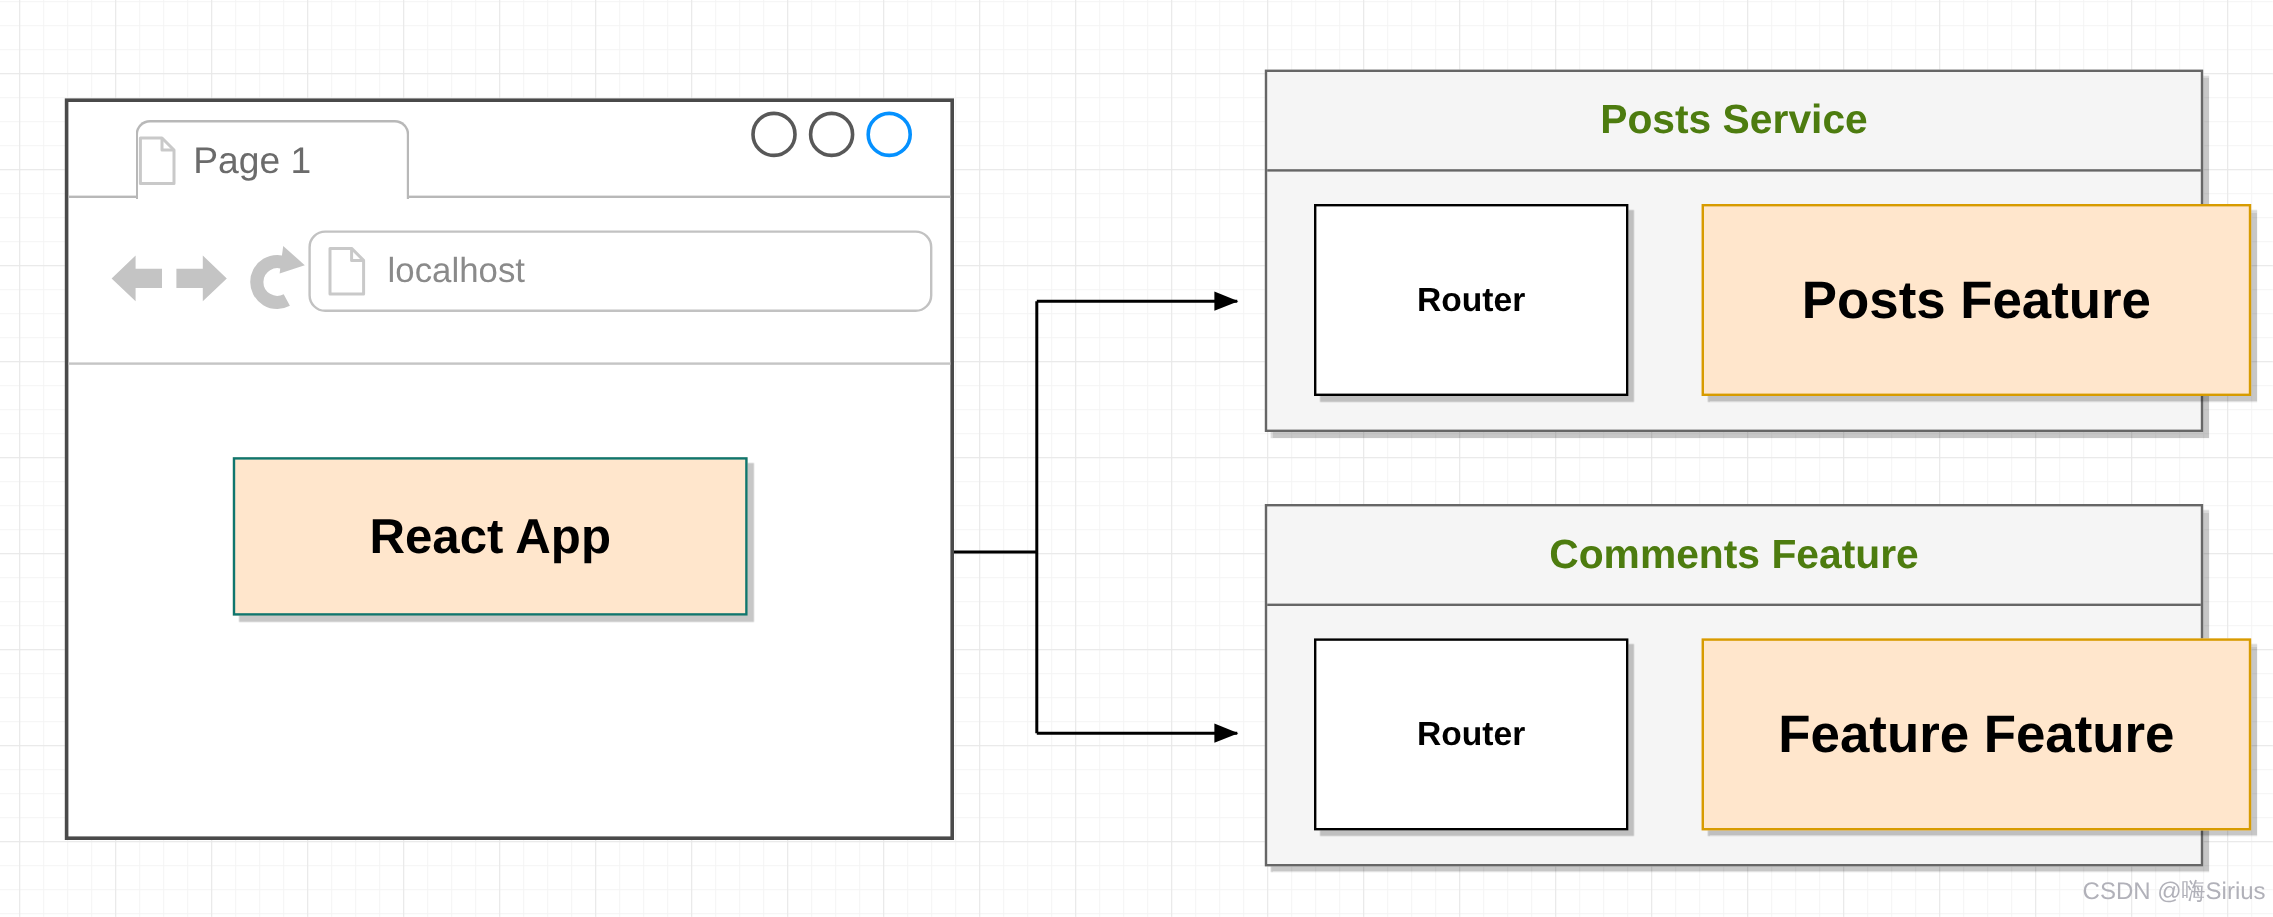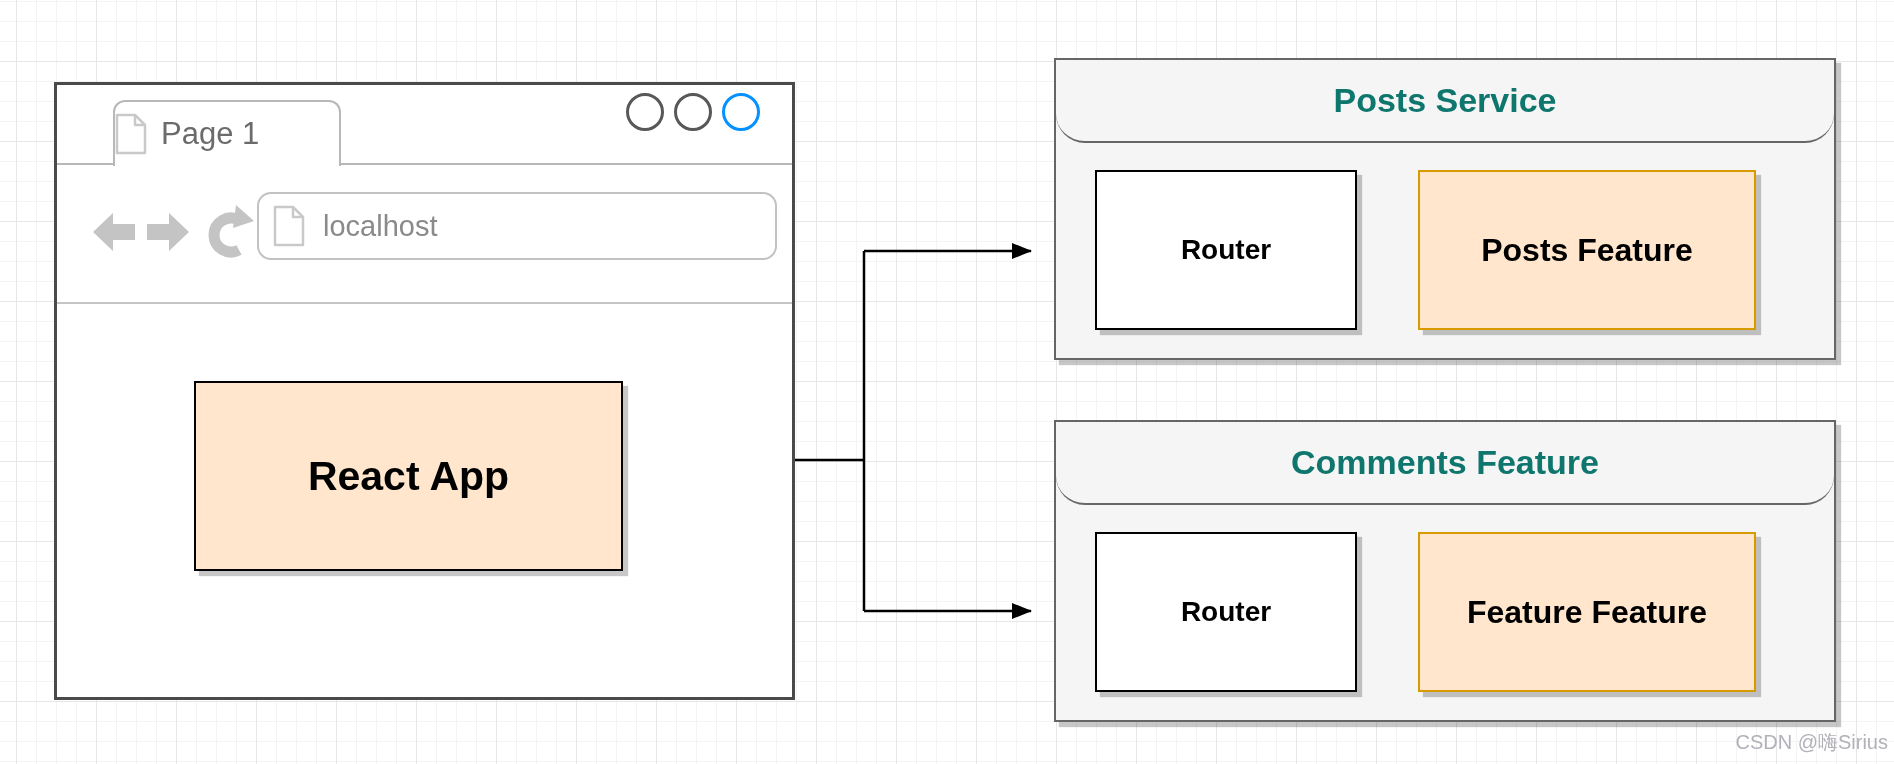--- a/index.html
+++ b/index.html
@@ -45,41 +45,41 @@
   .addr-text{font-size:29px;color:#8a8a8a;}
   .toolbar-divider{position:absolute;left:0;right:0;top:217px;height:2px;background:#c5c5c5;}
 
   
   .shadowed{box-shadow:5px 5px 1px rgba(0,0,0,0.22);}
   .node{
     position:absolute;box-sizing:border-box;display:flex;align-items:center;justify-content:center;
     text-align:center;font-weight:bold;color:#000;
   }
   .react-app{
-    left:194px;top:381px;width:429px;height:190px;
-    background:#ffe6cc;border:2px solid #000000;font-size:41px;z-index:3;
+    left:194px;top:381px;width:429px;height:132px;
+    background:#ffe6cc;border:2px solid #0f766e;font-size:41px;z-index:3;
   }
   .panel{
     position:absolute;width:782px;box-sizing:border-box;
     background:#f5f5f5;border:2px solid #666666;
   }
   .panel.posts{left:1054px;top:58px;height:302px;}
   .panel.comments{left:1054px;top:420px;height:302px;}
   .panel-header{
     height:81px;border-bottom:2px solid #666666;
     display:flex;align-items:center;justify-content:center;
-    font-size:34px;font-weight:bold;color:#0f766e;border-radius:29px;
+    font-size:34px;font-weight:bold;color:#4d7c0f;
   }
   .router{
     left:39px;top:110px;width:262px;height:160px;
     background:#ffffff;border:2px solid #000000;font-size:28px;
   }
   .feature{
-    left:362px;top:110px;width:338px;height:160px;
-    background:#ffe6cc;border:2px solid #d79b00;font-size:32px;line-height:1.25;
+    left:362px;top:110px;width:458px;height:160px;
+    background:#ffe6cc;border:2px solid #d79b00;font-size:44px;line-height:1.25;
     padding:0 30px;
   }
   .watermark{
     position:absolute;right:6px;bottom:8px;font-size:20px;color:#b1b1b9;
   }
 </style>
 </head>
 <body>
 
 <div class="canvas">

